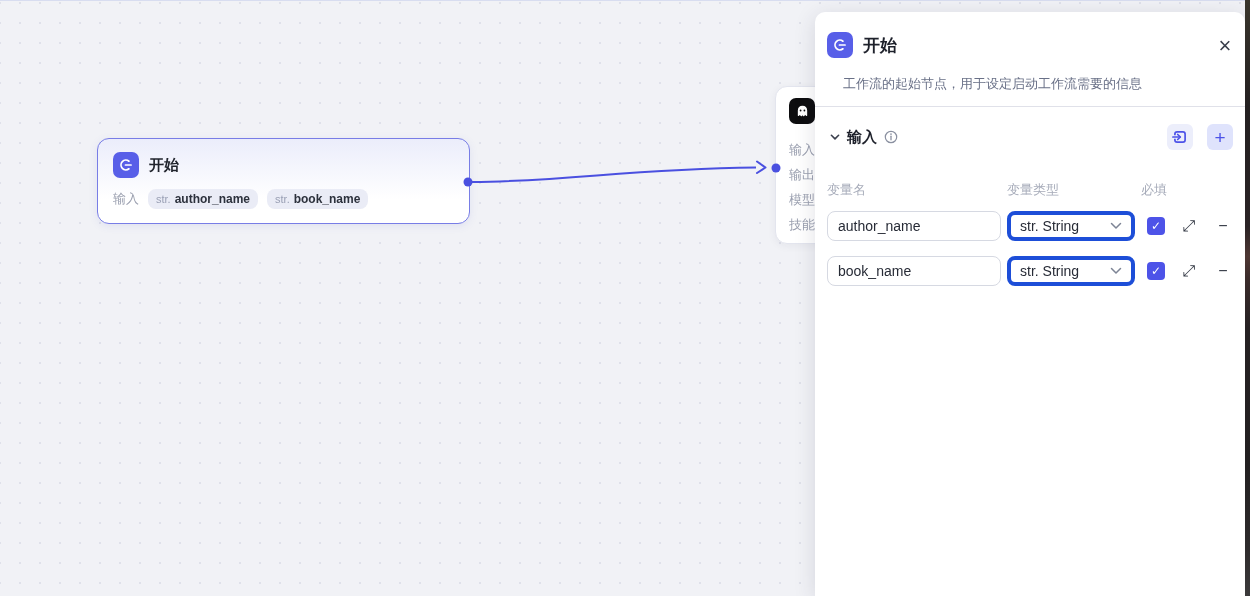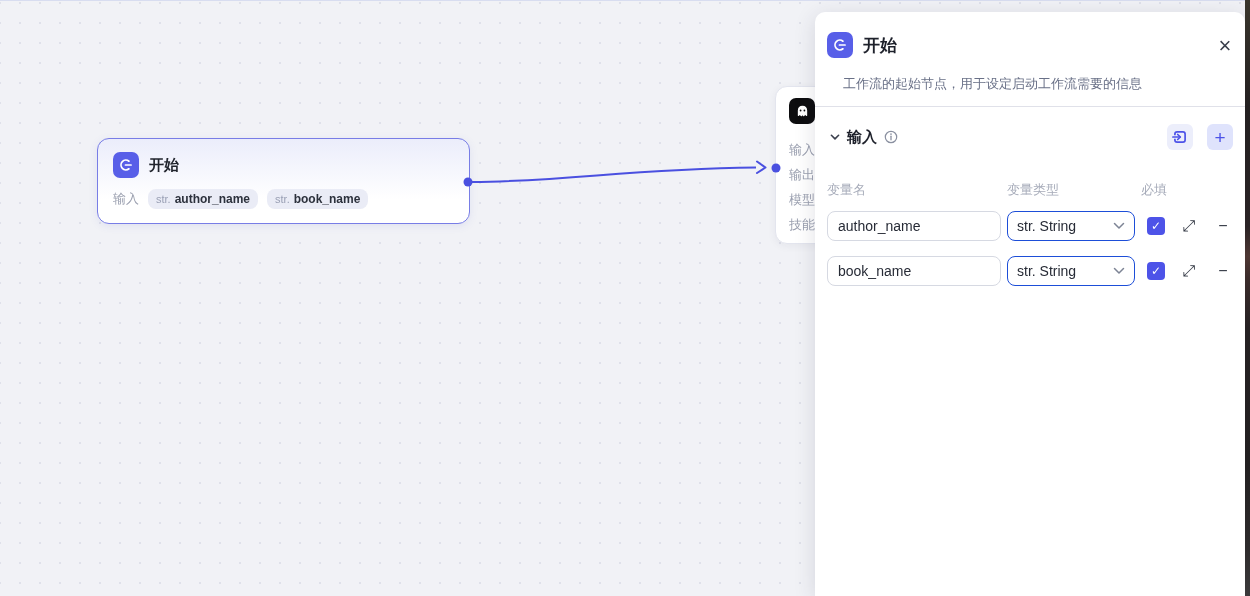--- a/index.html
+++ b/index.html
@@ -68,21 +68,21 @@
 
   .cols{display:flex;margin:31px 12px 0;height:18px;font-size:13px;color:#a6abb9;}
   .col-name{width:180px;}
   .col-type{width:134px;}
 
   .vrows{margin-top:12px;}
   .vrow{display:flex;align-items:center;margin:0 12px 15px;height:30px;}
   .vinput{width:174px;height:30px;border:1px solid #d6d9e2;border-radius:8px;
     padding:0 10px;font-size:14px;color:#272b36;background:#fff;outline:none;
     font-family:"Liberation Sans","DejaVu Sans",sans-serif;}
-  .vselect{width:128px;height:30px;margin-left:6px;border:1px solid #1d4ed8;border-radius:8px;
+  .vselect{width:128px;height:30px;margin-left:6px;border:4px solid #1d4ed8;border-radius:8px;
     display:flex;align-items:center;padding:0 9px;font-size:14px;color:#272b36;cursor:pointer;background:#fff;}
   .sel-text{flex:1;white-space:nowrap;overflow:hidden;}
   .sel-chev{display:flex;align-items:center;}
   .vcheck{width:18px;height:18px;margin-left:12px;border-radius:4px;background:#4d53e8;
     color:#fff;display:flex;align-items:center;justify-content:center;
     font-size:12px;line-height:1;cursor:pointer;}
   .vexpand{margin-left:14px;width:20px;text-align:center;color:#353a46;font-size:16px;cursor:pointer;}
   .vminus{margin-left:14px;width:20px;text-align:center;color:#353a46;font-size:16px;cursor:pointer;}
 
   

